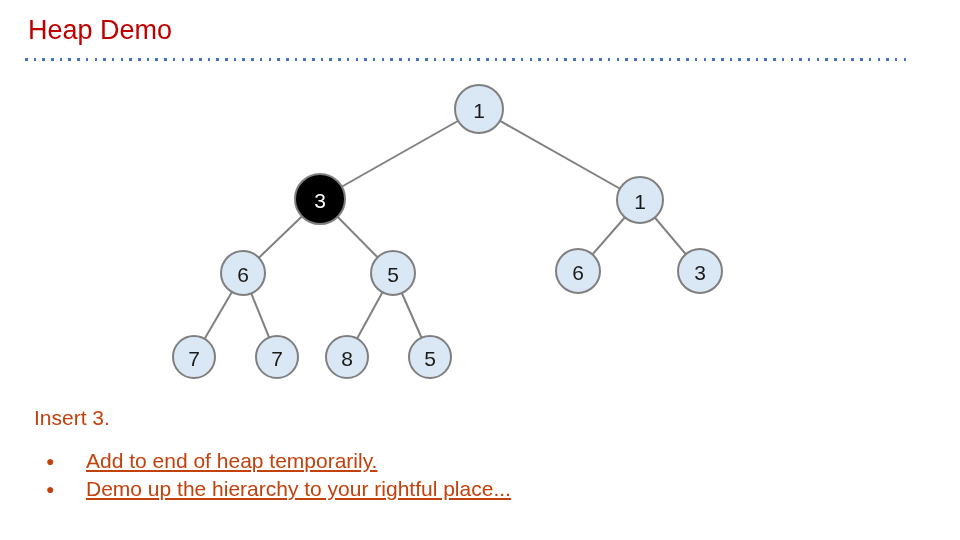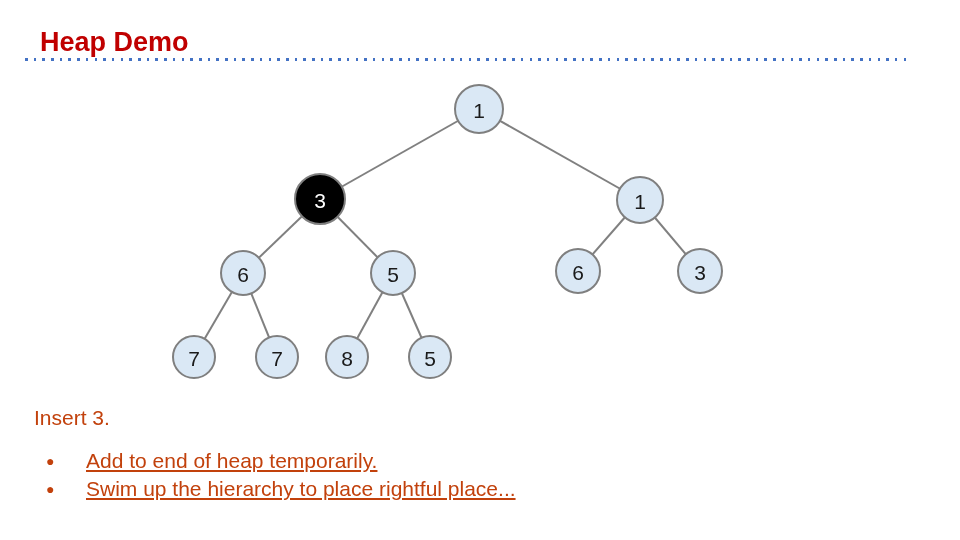--- a/index.html
+++ b/index.html
@@ -8,23 +8,23 @@
     width: 960px;
     height: 540px;
     background: #ffffff;
     font-family: "Liberation Sans", sans-serif;
     overflow: hidden;
   }
   .title {
     position: absolute;
     left: 28px;
     top: 15px;
-    margin: 12px;
+    margin: 0;
     font-size: 27px;
-    font-weight: bold;
+    font-weight: normal;
     letter-spacing: 0px;
   }
   .divider {
     position: absolute;
     left: 25px;
     top: 58px;
     width: 885px;
     height: 3px;
   }
   .tree-svg {
@@ -132,17 +132,17 @@
 
   <div class="caption">
     <p class="caption-heading">Insert 3.</p>
     <div class="bullet-list">
       <div class="bullet-row">
         <span class="bullet-glyph">●</span>
         <span class="bullet-text">Add to end of heap temporarily.</span>
       </div>
       <div class="bullet-row">
         <span class="bullet-glyph">●</span>
-        <span class="bullet-text">Swim up the hierarchy to place rightful place...</span>
+        <span class="bullet-text">Demo up the hierarchy to your rightful place...</span>
       </div>
     </div>
   </div>
 </div>
 
 </body></html>

